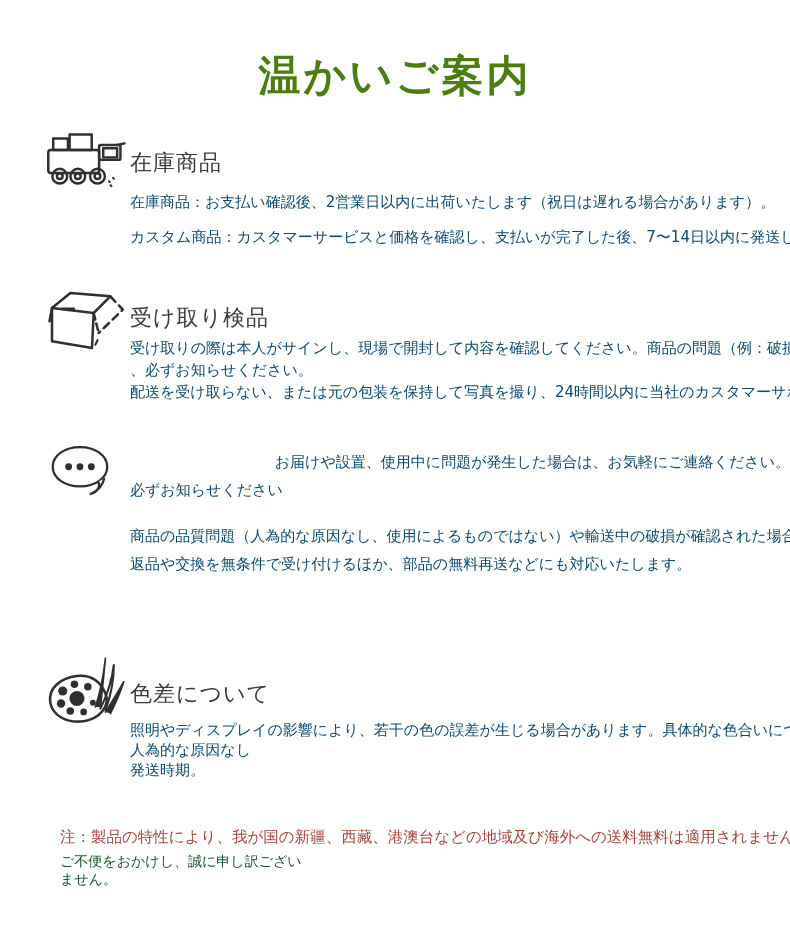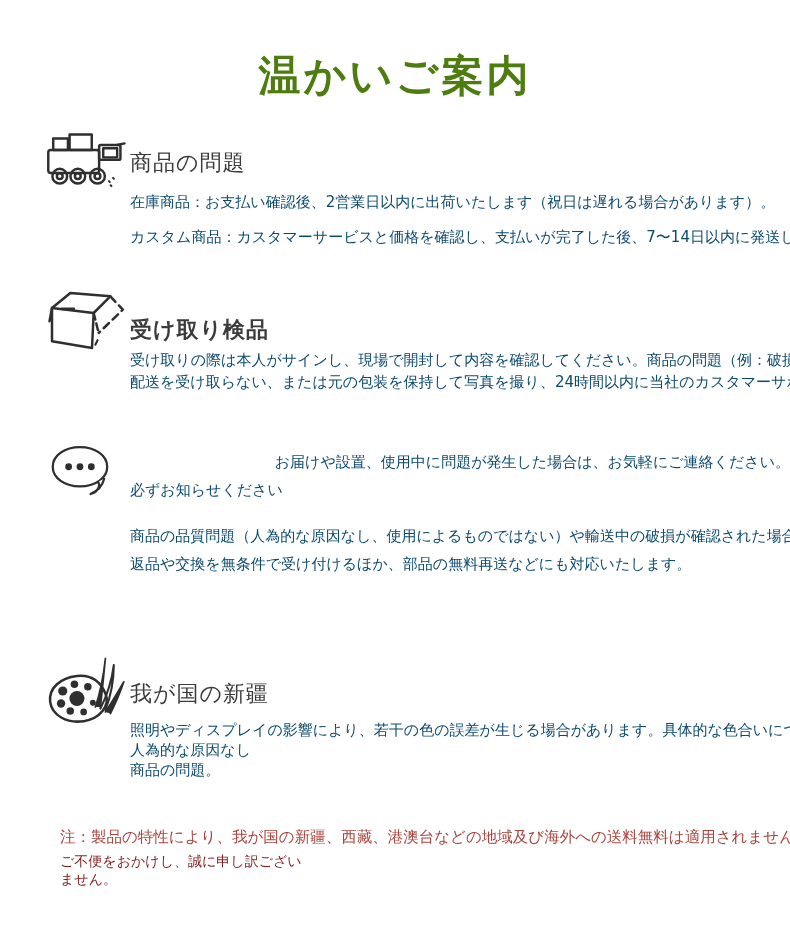--- a/index.html
+++ b/index.html
@@ -28,21 +28,21 @@
   .sec-shipping { top:128px; height:130px; }
   .sec-shipping .icon-box { top:2px; }
   .sec-shipping .heading { margin-top:20px; }
   .sec-shipping .line { line-height:22px; }
   .sec-shipping .line-1 { margin-top:13px; }
   .sec-shipping .line-2 { margin-top:13px; }
 
   
   .sec-inspection { top:283px; height:120px; }
   .sec-inspection .icon-box { top:0px; }
-  .sec-inspection .heading { margin-top:32px;font-weight:bold; }
+  .sec-inspection .heading { margin-top:20px; }
   .sec-inspection .line { line-height:22px; }
   .sec-inspection .line-1 { margin-top:4px; }
 
   
   .sec-after { top:438px; height:190px; }
   .sec-after .icon-box { top:3px; }
   .sec-after .heading { margin-top:16px; }
   .sec-after .line { line-height:28px; }
   .sec-after .line-1 { margin-top:10px;text-align:right; }
   .sec-after .spacer { height:18px; }
@@ -50,21 +50,21 @@
   
   .sec-color { top:655px; height:130px; }
   .sec-color .icon-box { top:0px; }
   .sec-color .heading { margin-top:24px; }
   .sec-color .line { line-height:20px; }
   .sec-color .line-1 { margin-top:11px; }
 
   
   .footnote { position:absolute; left:60px; top:826px; width:730px; overflow:hidden; }
   .warning-line { font-size:15.5px; color:#a8453e; white-space:nowrap; line-height:22px; }
-  .apology-line { font-size:14px; color:#7f1d1d; white-space:nowrap; line-height:18px; }
+  .apology-line { font-size:14px; color:#14532d; white-space:nowrap; line-height:18px; }
   .apology-line.first { margin-top:4px; }
 </style>
 </head>
 <body>
 
 <div class="page-title">温かいご案内</div>
 
 <div class="section sec-shipping">
   <div class="icon-box">
     <svg width="82" height="58" viewBox="0 0 100 70">
@@ -77,41 +77,42 @@
       <circle cx="18" cy="56" r="9"></circle>
         <circle cx="18" cy="56" r="3.5"></circle>
       <circle cx="40" cy="56" r="9"></circle>
         <circle cx="40" cy="56" r="3.5"></circle>
       <circle cx="64" cy="56" r="9"></circle>
         <circle cx="64" cy="56" r="3.5"></circle>
       <path d="M78,62 l1,1 M83,58 l1,1 M80,67 l1,1" stroke-width="2.5"></path>
     </svg>
   </div>
   <div class="content">
-    <div class="heading">商品の問題</div>
+    <div class="heading">在庫商品</div>
     <div class="line line-1">在庫商品：お支払い確認後、2営業日以内に出荷いたします（祝日は遅れる場合があります）。</div>
     <div class="line line-2">カスタム商品：カスタマーサービスと価格を確認し、支払いが完了した後、7〜14日以内に発送します。</div>
   </div>
 </div>
 
 <div class="section sec-inspection">
   <div class="icon-box">
     <svg width="84" height="70" viewBox="0 0 100 84">
       <path d="M8,30 L30,12 L78,16 L58,36 Z"></path>
       <path d="M8,30 L8,70 L56,78 L58,36"></path>
       <path d="M8,30 L5,46"></path>
       <path d="M20,31 L34,31" stroke-width="3.5"></path>
       <path d="M78,16 L93,32 L64,60" stroke-dasharray="9 6"></path>
       <path d="M58,36 L64,60" stroke-dasharray="8 5"></path>
       <path d="M60,74 L64,66" stroke-dasharray="6 5" stroke-width="2.5"></path>
     </svg>
   </div>
   <div class="content">
     <div class="heading">受け取り検品</div>
     <div class="line line-1">受け取りの際は本人がサインし、現場で開封して内容を確認してください。商品の問題（例：破損）があ</div>
+    <div class="line line-2">、必ずお知らせください。</div>
     <div class="line line-3">配送を受け取らない、または元の包装を保持して写真を撮り、24時間以内に当社のカスタマーサポートに</div>
   </div>
 </div>
 
 <div class="section sec-after">
   <div class="icon-box">
     <svg width="76" height="56" viewBox="0 0 100 74">
       <path d="M82,34 C82,49 66,60 46,60 C26,60 10,49 10,34 C10,19 26,8 46,8 C66,8 82,19 82,34 Z"></path>
       <path d="M70,54 C74,60 68,68 60,70 C70,66 76,58 78,50" fill="#ffffff"></path>
       <circle cx="31" cy="34" r="4.5" fill="#2f2f2f" stroke="none"></circle>
@@ -139,24 +140,24 @@
       <circle cx="19" cy="58" r="5" fill="#2f2f2f" stroke="none"></circle>
       <circle cx="30" cy="67" r="4.5" fill="#2f2f2f" stroke="none"></circle>
       <circle cx="46" cy="68" r="4" fill="#2f2f2f" stroke="none"></circle>
       <circle cx="57" cy="57" r="3.5" fill="#2f2f2f" stroke="none"></circle>
       <path d="M60,62 C66,44 70,22 72,4 C70,24 68,46 66,62" fill="#2f2f2f" stroke-width="2"></path>
       <path d="M66,64 C74,48 80,28 82,12 C82,30 78,50 72,66" fill="none" stroke-width="2.5"></path>
       <path d="M72,68 C80,56 88,42 94,32 C90,44 84,58 78,70" fill="#2f2f2f" stroke-width="2"></path>
     </svg>
   </div>
   <div class="content">
-    <div class="heading">我が国の新疆</div>
+    <div class="heading">色差について</div>
     <div class="line line-1">照明やディスプレイの影響により、若干の色の誤差が生じる場合があります。具体的な色合いについては、</div>
     <div class="line line-2">人為的な原因なし</div>
-    <div class="line line-3">商品の問題。</div>
+    <div class="line line-3">発送時期。</div>
   </div>
 </div>
 
 <div class="footnote">
   <div class="warning-line">注：製品の特性により、我が国の新疆、西藏、港澳台などの地域及び海外への送料無料は適用されません。</div>
   <div class="apology-line first">ご不便をおかけし、誠に申し訳ござい</div>
   <div class="apology-line">ません。</div>
 </div>
 
 </body></html>

